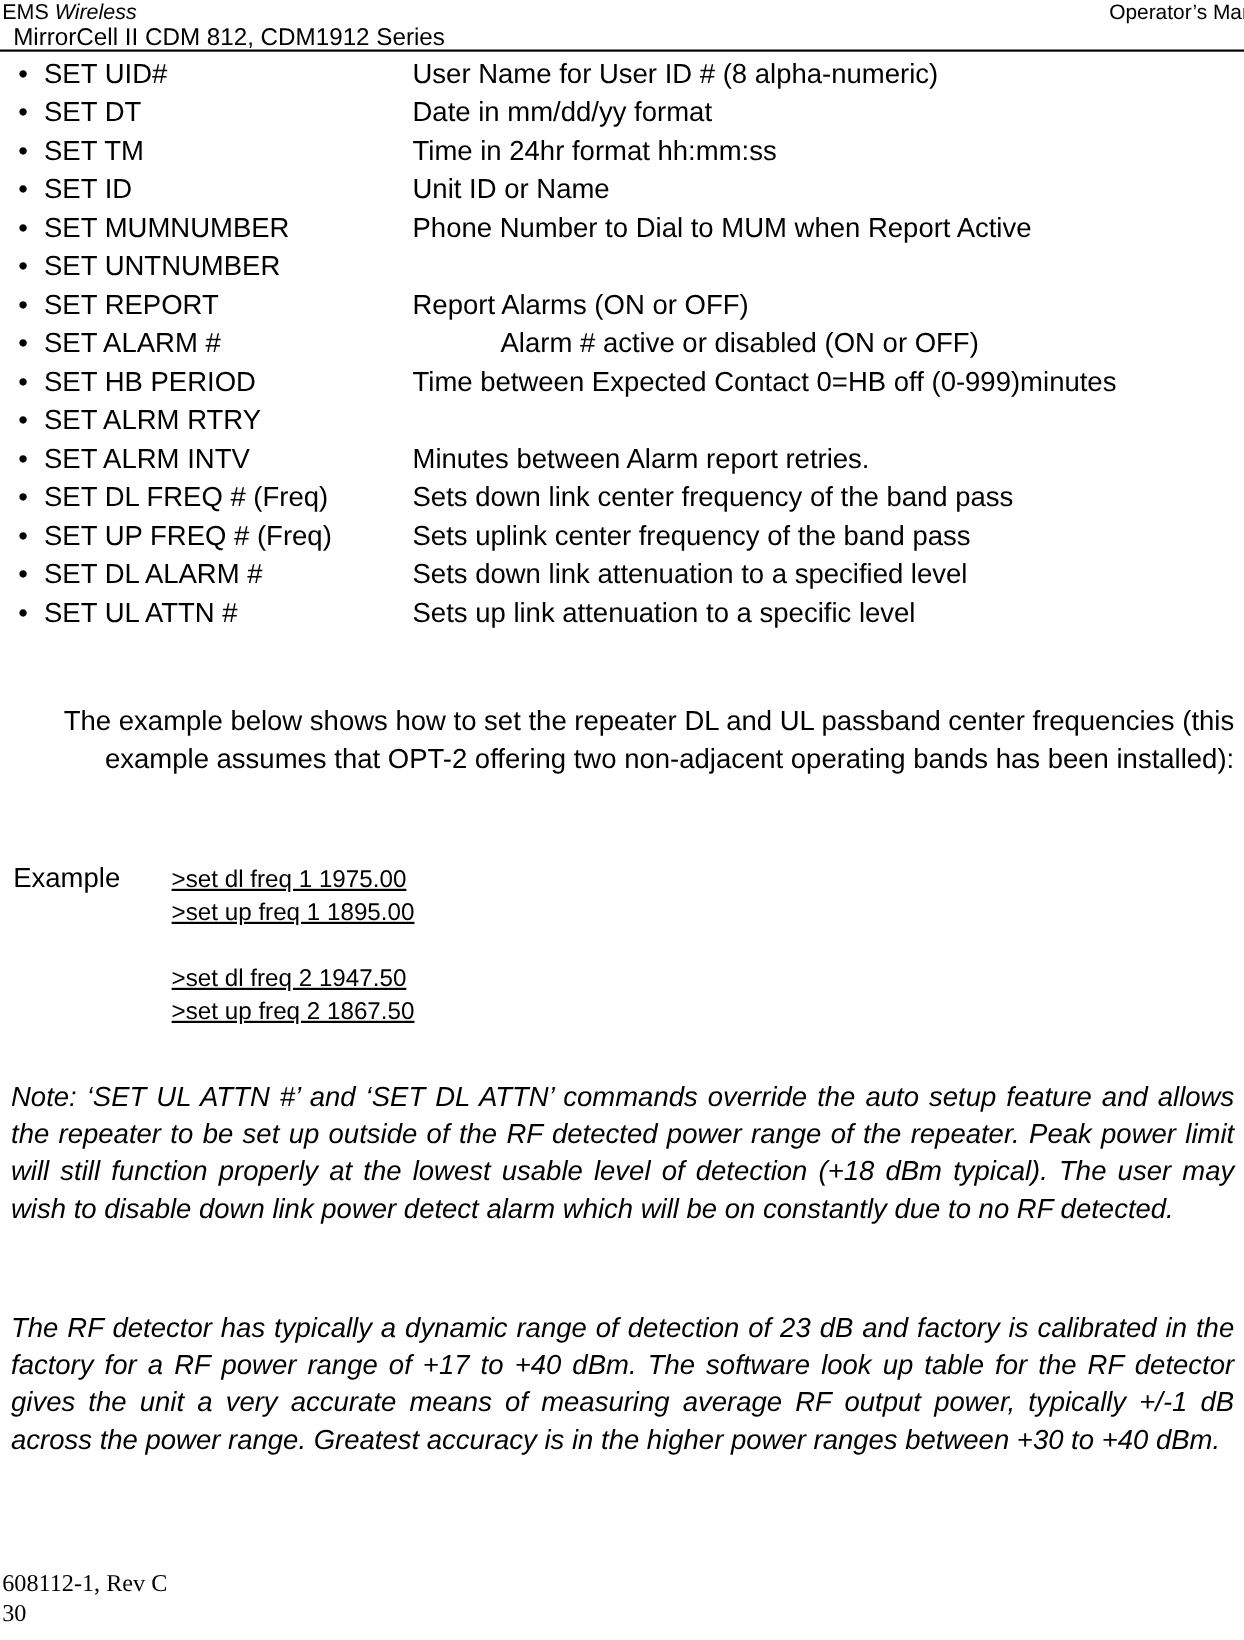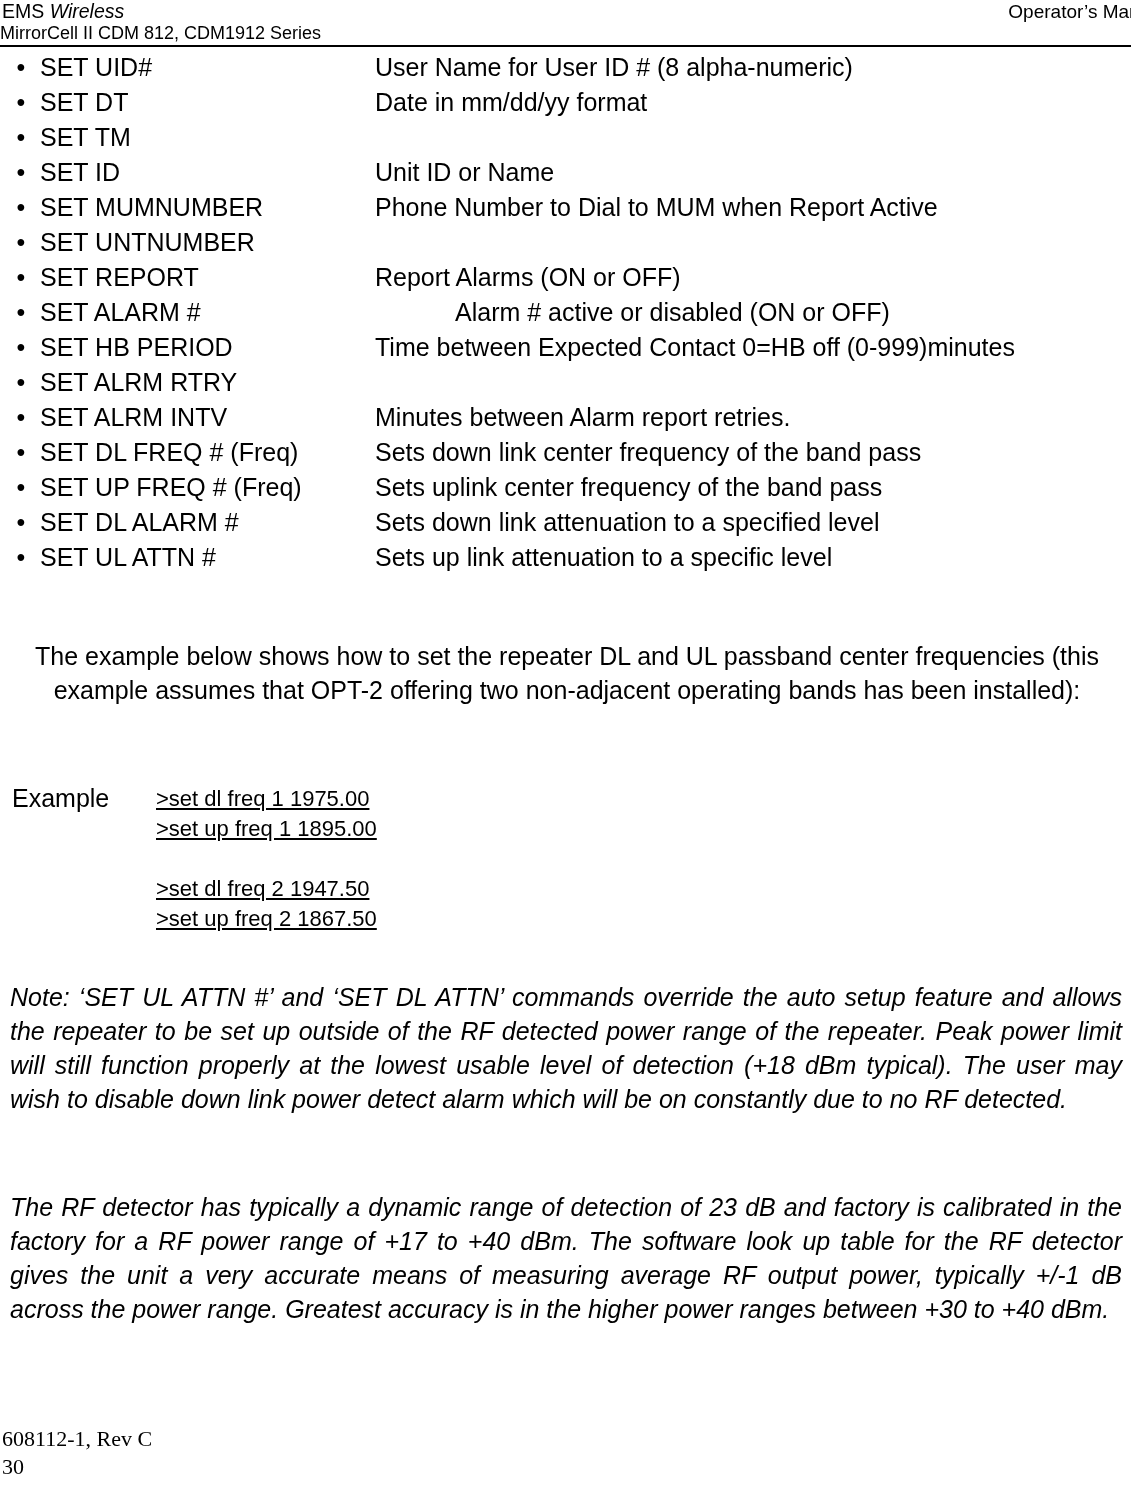--- a/index.html
+++ b/index.html
@@ -38,23 +38,23 @@
     top: 0px;
     font-size: 19.5px;
     line-height: 23px;
     white-space: nowrap;
   }
   .hdr-left .italic {
     font-style: italic;
   }
   .hdr-line2 {
     position: absolute;
-    left: 0;
+    left: 12px;
     top: 22px;
-    font-size: 18px;
+    font-size: 22px;
     line-height: 23px;
     white-space: nowrap;
   }
   .hdr-right {
     position: absolute;
     right: 4px;
     top: 0px;
     font-size: 19px;
     line-height: 23px;
     white-space: nowrap;
@@ -108,21 +108,21 @@
   
   .para {
     position: absolute;
     font-size: 25px;
     line-height: 34px;
   }
   .para-intro {
     left: 12px;
     top: 639px;
     width: 1110px;
-    text-align: center;
+    text-align: right;
   }
 
   
   .example-block {
     position: absolute;
     left: 12px;
     top: 782px;
     width: 900px;
   }
   .example-label {
@@ -196,20 +196,21 @@
         <span class="cmd-desc">User Name for User ID # (8 alpha-numeric)</span>
       </div>
       <div class="cmd-row">
         <span class="cmd-bullet">•</span>
         <span class="cmd-name">SET DT</span>
         <span class="cmd-desc">Date in mm/dd/yy format</span>
       </div>
       <div class="cmd-row">
         <span class="cmd-bullet">•</span>
         <span class="cmd-name">SET TM</span>
+        <span class="cmd-desc">Time in 24hr format hh:mm:ss</span>
       </div>
       <div class="cmd-row">
         <span class="cmd-bullet">•</span>
         <span class="cmd-name">SET ID</span>
         <span class="cmd-desc">Unit ID or Name</span>
       </div>
       <div class="cmd-row">
         <span class="cmd-bullet">•</span>
         <span class="cmd-name">SET MUMNUMBER</span>
         <span class="cmd-desc">Phone Number to Dial to MUM when Report Active</span>

